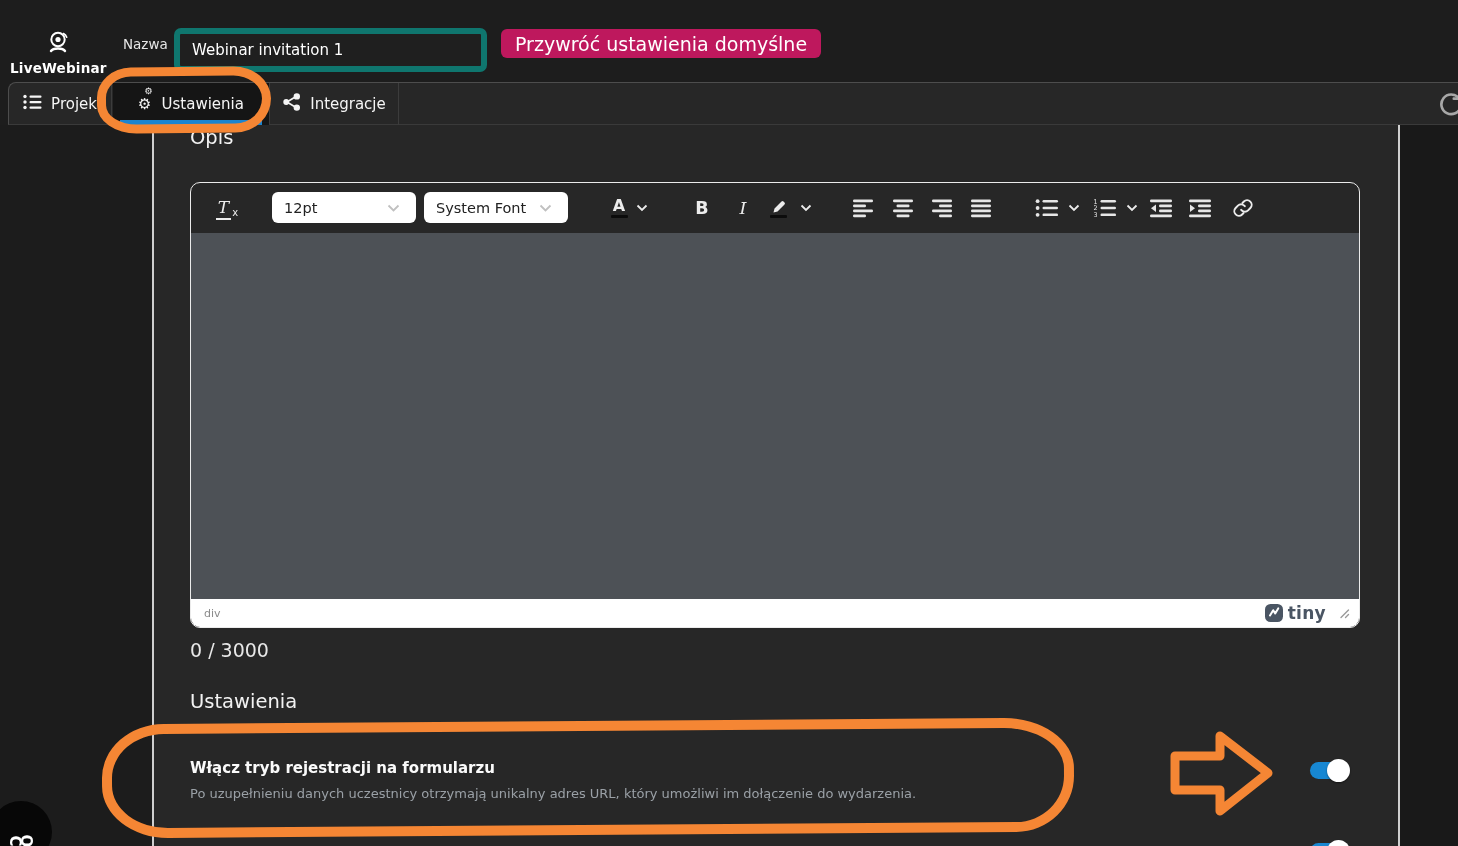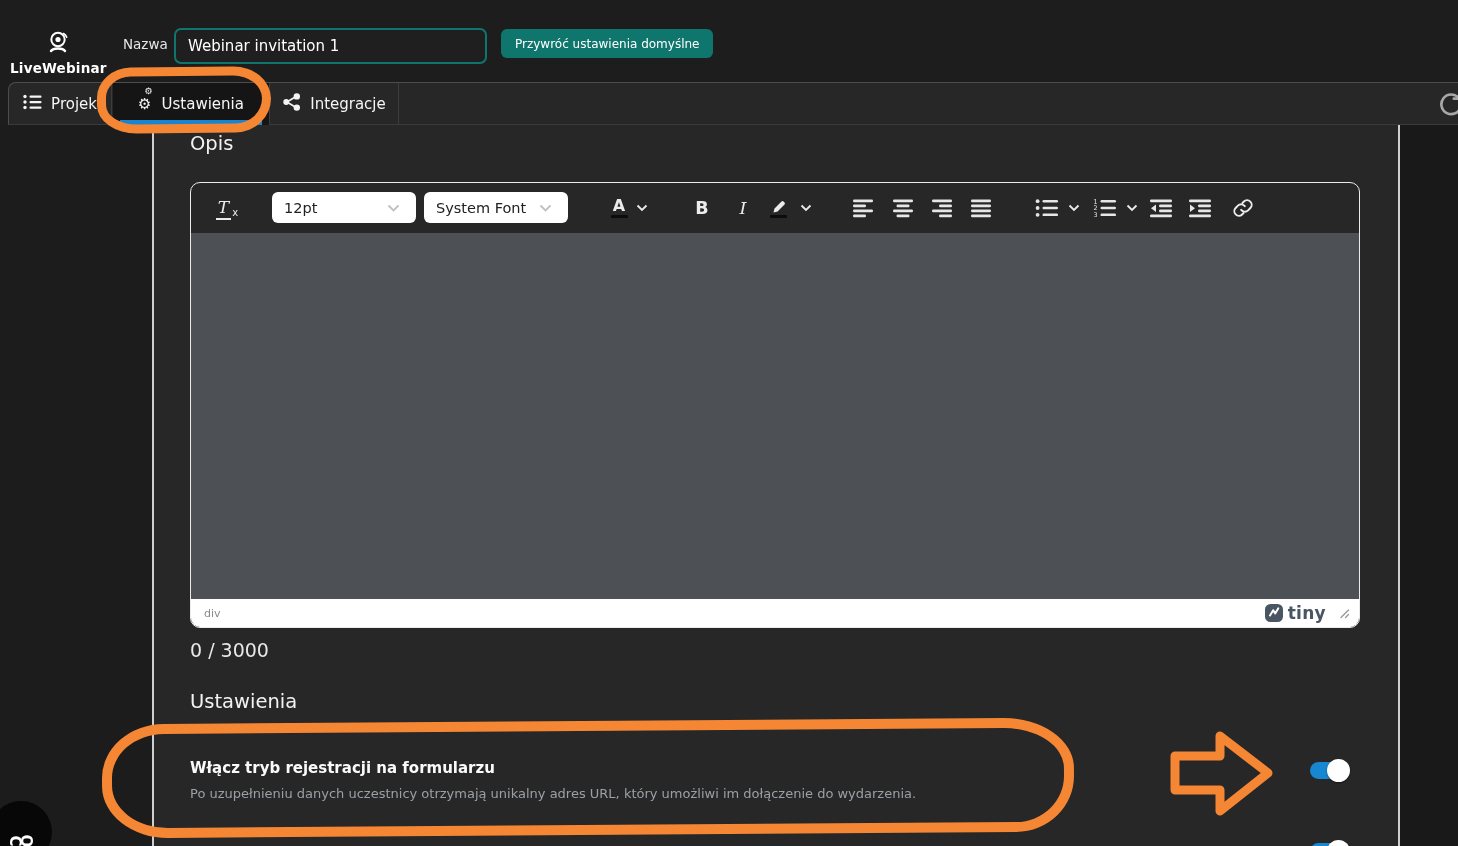--- a/index.html
+++ b/index.html
@@ -6,23 +6,23 @@
   *{box-sizing:border-box;font-family:"DejaVu Sans","Liberation Sans",sans-serif;}
   #screen{position:relative;width:1458px;height:846px;background:#1d1d1d;overflow:hidden;}
 
   
   .topbar{position:absolute;left:0;top:0;width:1458px;height:82px;background:#1d1d1d;}
   .brand{position:absolute;left:10px;top:30px;display:flex;align-items:center;gap:6px;flex-direction:column;}
   .brand svg{display:block;}
   .brand-text{color:#fff;font-size:13.5px;font-weight:bold;letter-spacing:.2px;}
   .name-label{position:absolute;left:123px;top:36px;color:#e6e6e6;font-size:13.5px;}
   .name-input{position:absolute;left:174px;top:28px;width:313px;height:31px;background:#1f1f1f;
-    border:2px solid #0f766e;border-radius:7px;color:#fff;font-size:15px;padding:16px 12px;outline:none;}
-  .reset-btn{position:absolute;left:501px;top:29px;height:29px;padding:0 14px;background:#0f766e;
-    border:none;border-radius:6px;color:#fff;font-size:12px;display:inline-flex;align-items:center;cursor:pointer;}
+    border:6px solid #0f766e;border-radius:7px;color:#fff;font-size:15px;padding:16px 12px;outline:none;}
+  .reset-btn{position:absolute;left:501px;top:29px;height:29px;padding:0 14px;background:#be185d;
+    border:none;border-radius:6px;color:#fff;font-size:19px;display:inline-flex;align-items:center;cursor:pointer;}
 
   
   .tabbar{position:absolute;left:8px;top:82px;width:1450px;height:43px;background:#272727;
     border-top:1px solid #4d4d4d;border-left:1px solid #4d4d4d;border-bottom:1px solid #3a3a3a;
     border-top-left-radius:8px;}
   .tab{position:absolute;top:0;height:42px;display:flex;align-items:center;justify-content:center;
     gap:9px;color:#f5f5f5;font-size:15px;cursor:pointer;border-right:1px solid #3c3c3c;}
   .tab-projekt{left:6px;width:97px;}
   .tab-ustawienia{left:104px;width:157px;background:#151515;}
   .tab-integracje{left:262px;width:128px;}
@@ -32,21 +32,21 @@
   .refresh{position:absolute;left:1428px;top:8px;width:28px;height:28px;cursor:pointer;}
 
   
   .left-strip{position:absolute;left:0;top:125px;width:152px;height:721px;background:#1c1c1c;}
   .vline{position:absolute;top:125px;width:1.5px;height:721px;background:#cfcfcf;}
   .vline.l{left:152px;} .vline.r{left:1398px;}
   .main-bg{position:absolute;left:154px;top:125px;width:1244px;height:721px;background:#272727;}
   .right-strip{position:absolute;left:1400px;top:125px;width:58px;height:721px;background:#191919;}
 
   .h2{position:absolute;color:#f2f2f2;font-size:19.5px;}
-  .opis-h{left:190px;top:132px;text-align:center;}
+  .opis-h{left:190px;top:126px;text-align:center;}
   .ust-h{left:190px;top:690px;}
 
   
   .editor{position:absolute;left:190px;top:182px;width:1170px;height:446px;border:1.5px solid #ebebeb;
     border-radius:10px;background:#272727;overflow:hidden;}
   .etoolbar{position:absolute;left:0;top:0;right:0;height:50px;}
   .tbtn{position:absolute;top:13px;height:24px;display:flex;align-items:center;justify-content:center;cursor:pointer;color:#ececec;}
   .tx{left:22px;width:28px;font-size:17px;}
   .tx .t{font-family:"DejaVu Serif","Liberation Serif",serif;font-style:italic;border-bottom:2px solid #ececec;padding:0 2px 1px 2px;}
   .tx .x{font-size:10px;margin-left:1px;margin-top:8px;}

